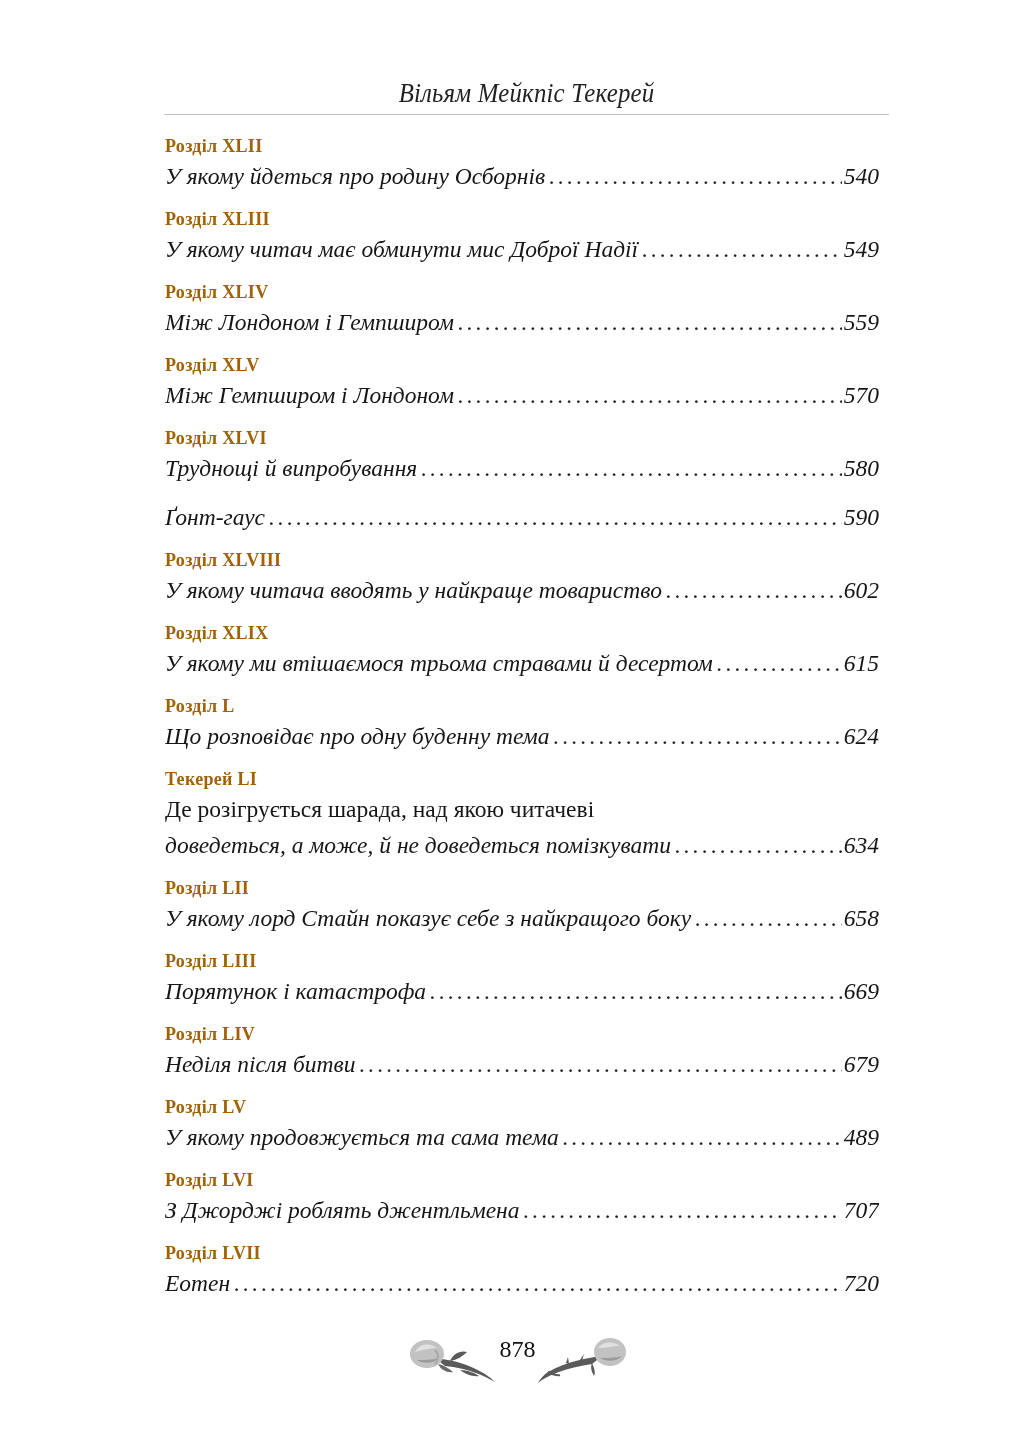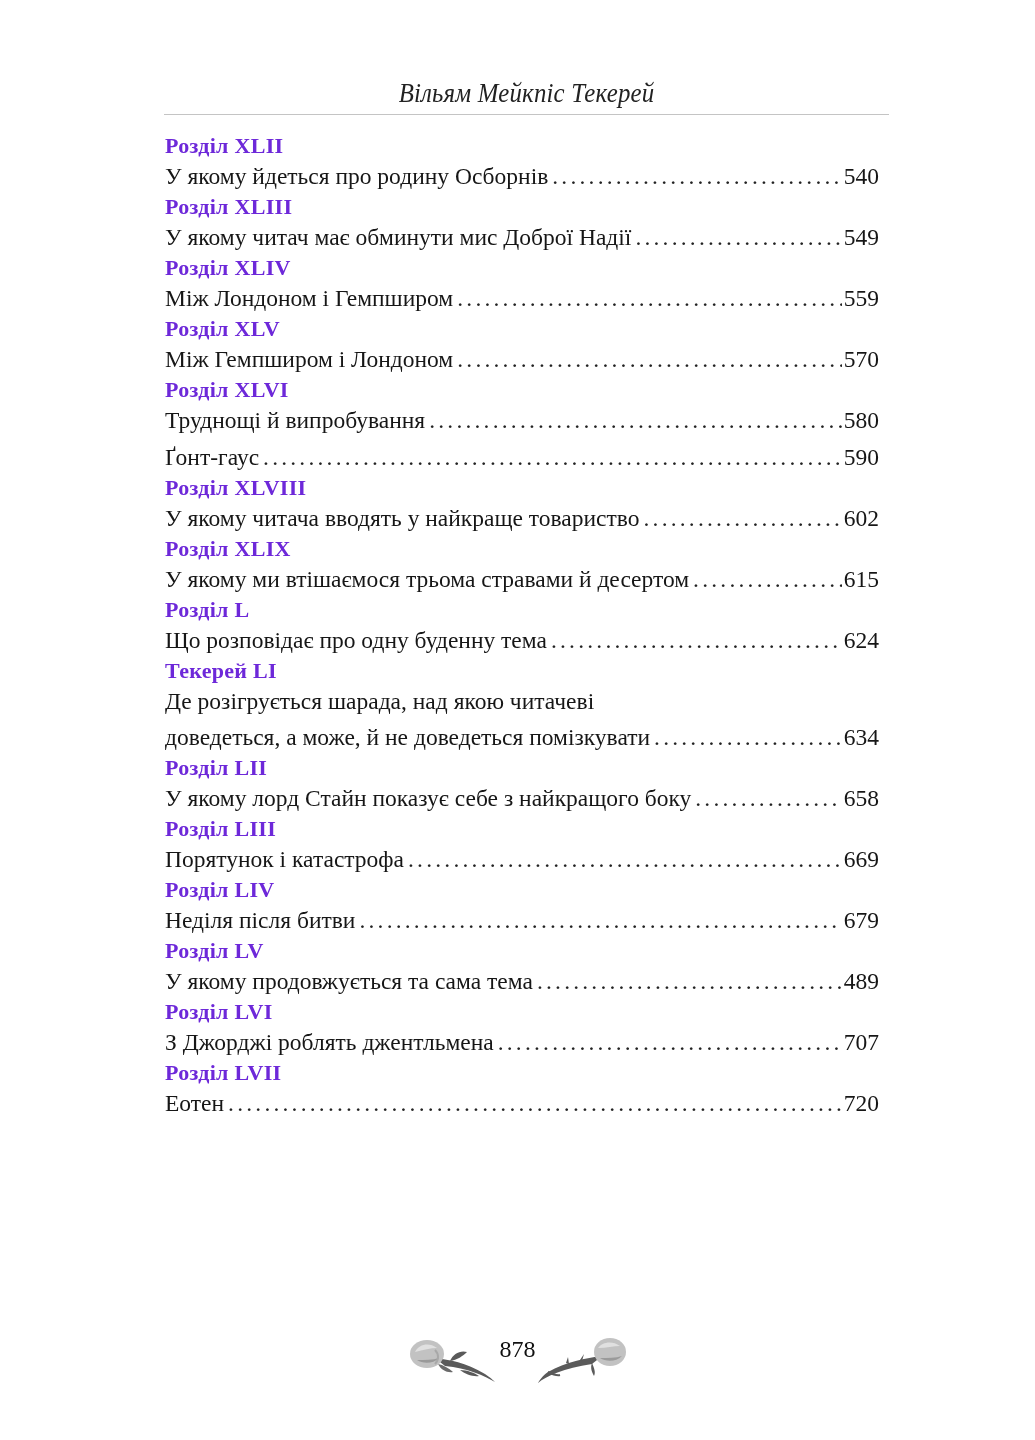--- a/index.html
+++ b/index.html
@@ -4,29 +4,29 @@
 <style>
   html, body { margin:0; padding:0; background:#ffffff; }
   body { width:1035px; height:1440px; position:relative; overflow:hidden;
          font-family:"Liberation Serif","DejaVu Serif",serif; color:#111; }
   .running-head { position:absolute; left:164px; width:725px; top:78px; text-align:center;
          font-style:italic; font-size:27px; letter-spacing:0.2px; color:#222; transform:scaleX(0.92); }
   .head-rule { position:absolute; left:164px; width:725px; top:114px; height:0;
          border-top:1.5px solid #c4c4c4; }
   .toc { position:absolute; left:165px; top:134px; width:714px; }
   .entry { margin:0; }
-  .ch-label { font-weight:bold; font-size:22px; line-height:24px; height:24px; letter-spacing:0.3px; color:#6d28d9; }
+  .ch-label { font-weight:bold; font-size:18px; line-height:24px; height:24px; letter-spacing:0.3px; color:#a16207; }
   .ch-title { font-size:23.5px; line-height:36px; color:#161616; }
   .title-line { display:block; white-space:nowrap; }
-  .last-line { display:flex; align-items:center; white-space:nowrap; overflow:hidden; }
+  .last-line { display:flex; align-items:center; white-space:nowrap; overflow:hidden;font-style:italic; }
   .last-line .t { flex:0 0 auto; }
   .leader { flex:1 1 auto; overflow:hidden; white-space:nowrap; letter-spacing:3.2px;
             margin:0 2px 0 4px; color:#222; }
   .page { flex:0 0 auto; }
-  .entry + .entry { margin-top:1px; }
+  .entry + .entry { margin-top:13px; }
   .footer { position:absolute; left:0; width:1035px; top:1330px; height:60px; }
   .page-num { position:absolute; left:0; width:1035px; top:6px; text-align:center;
               font-size:24px; color:#111; }
   .ornament-left { position:absolute; left:405px; top:0; }
   .ornament-right { position:absolute; left:530px; top:0; }
 </style>
 </head>
 <body>
 
 <div class="running-head">Вільям Мейкпіс Текерей</div>

